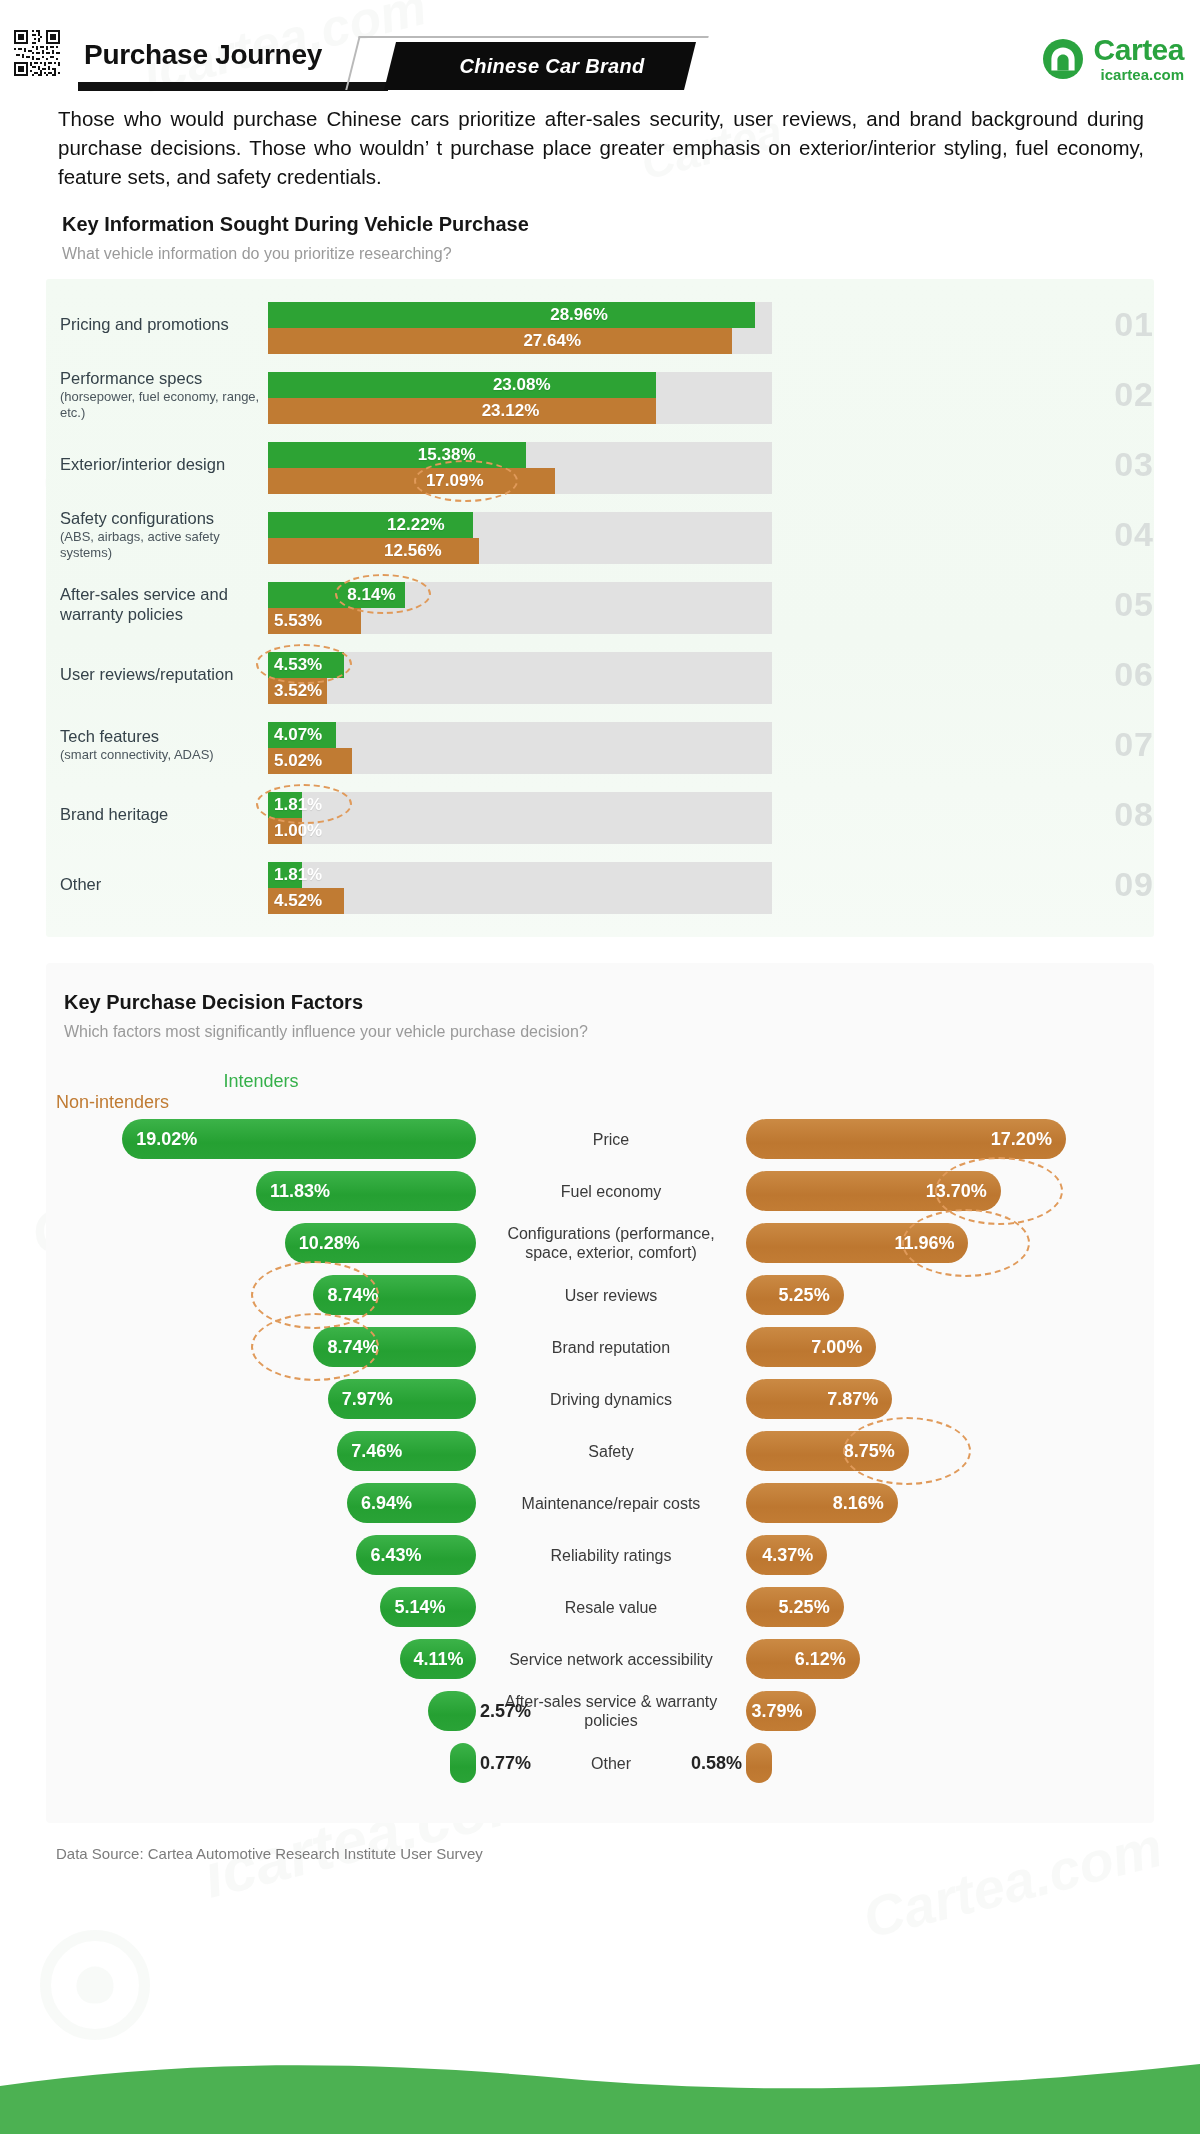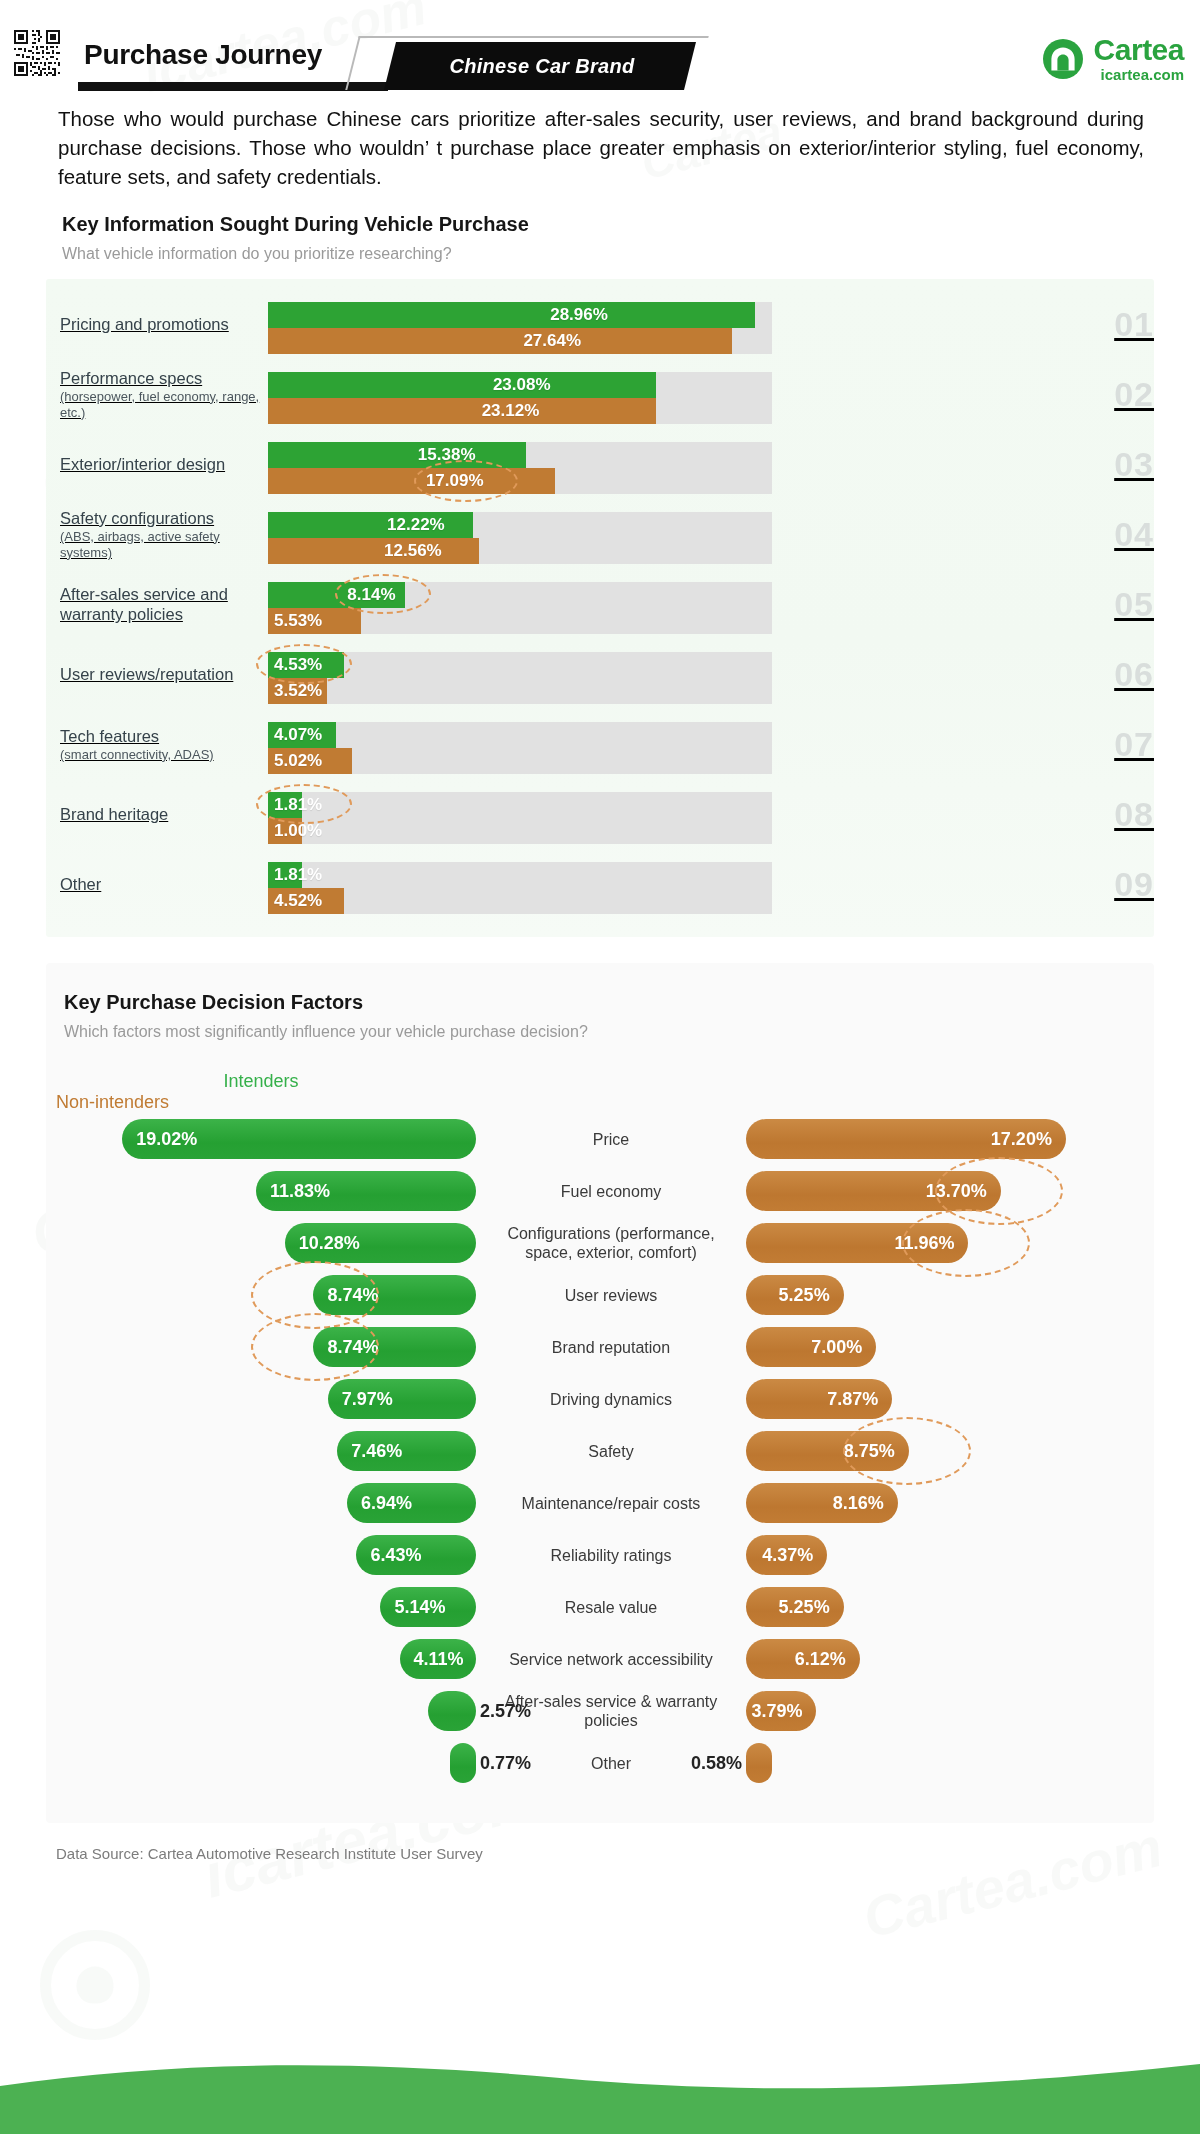--- a/index.html
+++ b/index.html
@@ -82,21 +82,21 @@
   }
   .hdr-ribbon {
     position: absolute;
     left: 390px; top: 42px;
     width: 300px; height: 48px;
     background: #0c0c0c;
     transform: skewX(-14deg);
   }
   .hdr-ribbon-label {
     position: absolute;
-    left: 392px; top: 42px;
+    left: 402px; top: 42px;
     width: 300px; height: 48px;
     display: flex;
     align-items: center;
     justify-content: center;
     color: #ffffff;
     font-size: 20px;
     font-style: italic;
     font-weight: 600;
     letter-spacing: 0.3px;
   }
@@ -151,21 +151,20 @@
     margin-top: 9px;
   }
 
   .sec1-card {
     position: relative;
     margin: 16px 46px 0 46px;
     padding: 12px 0 16px 0;
     background: linear-gradient(180deg,#f3faf3 0%, #f2f9f2 55%, #f6fbf6 100%);
     border-radius: 3px;
     z-index: 3;
-    text-decoration: underline;
   }
   .row1 {
     position: relative;
     display: flex;
     align-items: center;
     height: 66px;
     margin-bottom: 4px;
   }
   .row1-label {
     width: 222px;

